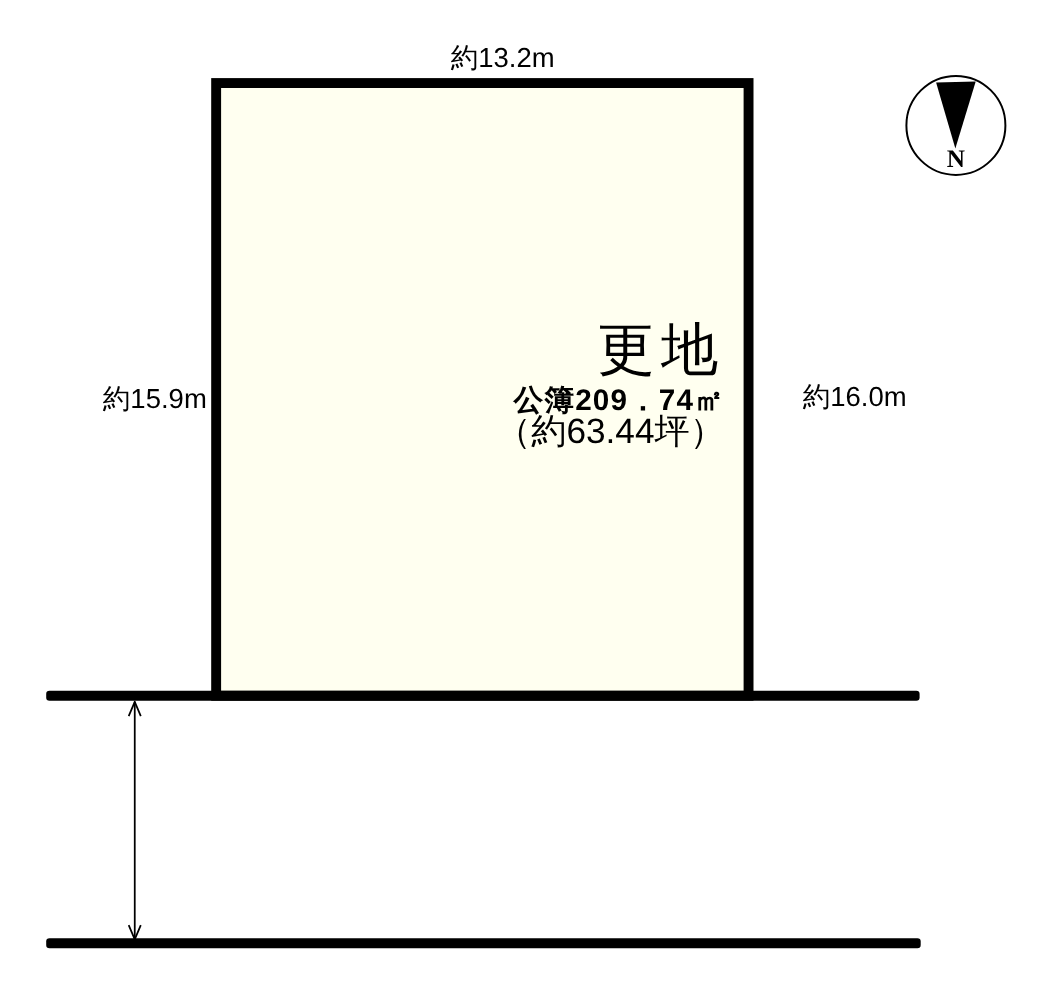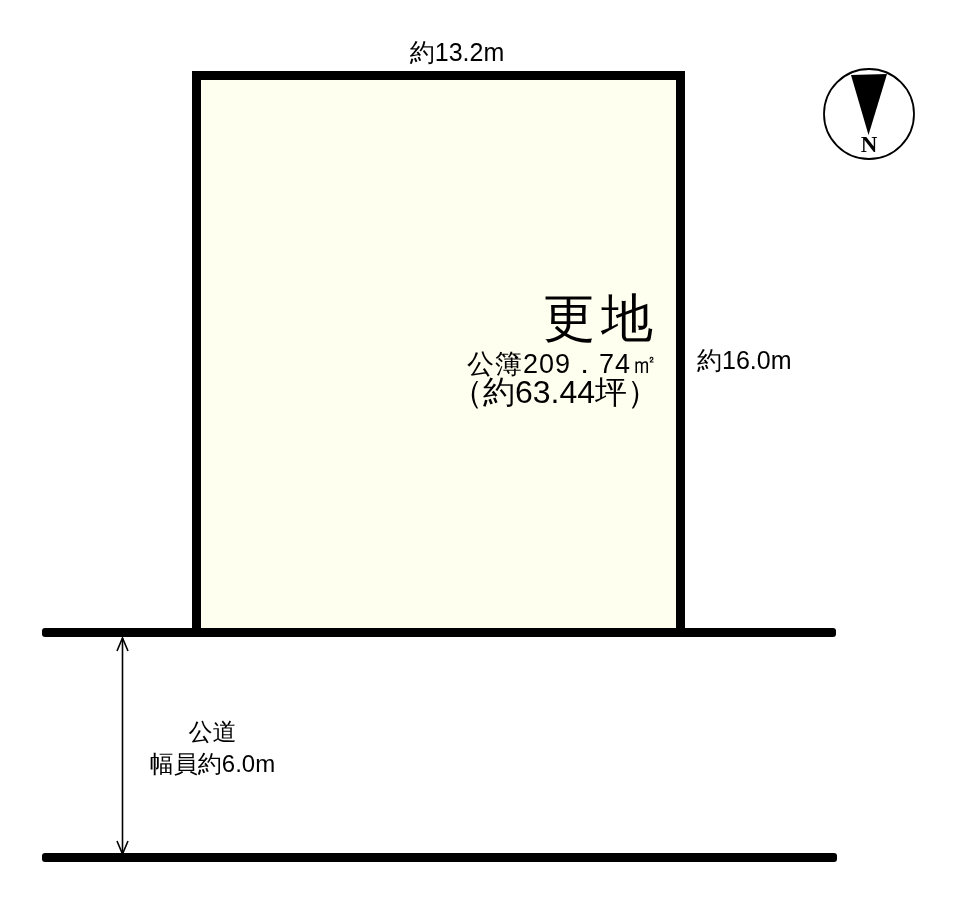--- a/index.html
+++ b/index.html
@@ -39,35 +39,36 @@
     font-size: 52px;
     line-height: 56px;
     letter-spacing: 6px;
     font-weight: 500;
   }
   .plot-area {
     font-size: 27px;
     line-height: 30px;
     margin-top: 3px;
     letter-spacing: 1px;
+    font-weight: bold;
   }
   .plot-tsubo {
     font-size: 32px;
     line-height: 27px;
   }
   
   .dim {
     position: absolute;
     font-size: 25px;
     white-space: nowrap;
   }
   .dim-top    { left: 357px; top: 36px;  width: 200px; text-align: center; }
   .dim-bottom { left: 357px; top: 644px; width: 200px; text-align: center; }
   .dim-left   { left: 30px;  top: 346px; width: 158px; text-align: right; }
-  .dim-right  { left: 697px; top: 344px; width: 160px; text-align: left; }
+  .dim-right  { left: 697px; top: 344px; width: 160px; text-align: center; }
   
   .road-line {
     position: absolute;
     height: 9px;
     background: #000000;
     border-radius: 3px;
   }
   .road-line-near { left: 42px; top: 628px; width: 794px; }
   .road-line-far  { left: 42px; top: 853px; width: 795px; }
   
@@ -107,35 +108,32 @@
   <div class="dim dim-top">約13.2m</div>
 
   <div class="plot-rect" style="background: rgb(255, 255, 240);"></div>
 
   <div class="plot-text">
     <div class="plot-title">更地</div>
     <div class="plot-area">公簿209．74㎡</div>
     <div class="plot-tsubo">（約63.44坪）</div>
   </div>
 
+  <div class="dim dim-left">約15.9m</div>
   <div class="dim dim-right">約16.0m</div>
 
   <div class="road-line road-line-near"></div>
 
 
   <svg class="road-arrow" width="24" height="218" viewBox="0 0 24 218">
     <line x1="11.5" y1="1" x2="11.5" y2="217" stroke="#000" stroke-width="1.6"></line>
     <polyline points="6,14 11.5,1 17,14" fill="none" stroke="#000" stroke-width="1.6"></polyline>
     <polyline points="6,204 11.5,217 17,204" fill="none" stroke="#000" stroke-width="1.6"></polyline>
   </svg>
 
-  <div class="road-label">
-    <div>公道</div>
-    <div>幅員約6.0m</div>
-  </div>
 
   <div class="road-line road-line-far"></div>
 
   <svg class="compass" width="96" height="96" viewBox="0 0 96 96">
     <circle cx="47" cy="48" r="45" fill="#ffffff" stroke="#000" stroke-width="1.8"></circle>
     <polygon points="29,9 65,8 46.5,69" fill="#000"></polygon>
     <text class="compass-n" x="47" y="86" text-anchor="middle">N</text>
   </svg>
 
 </div>

